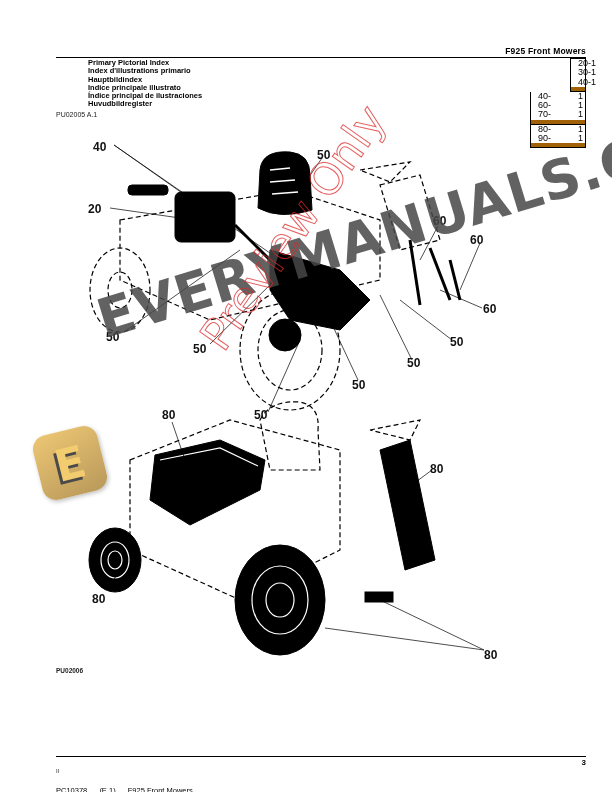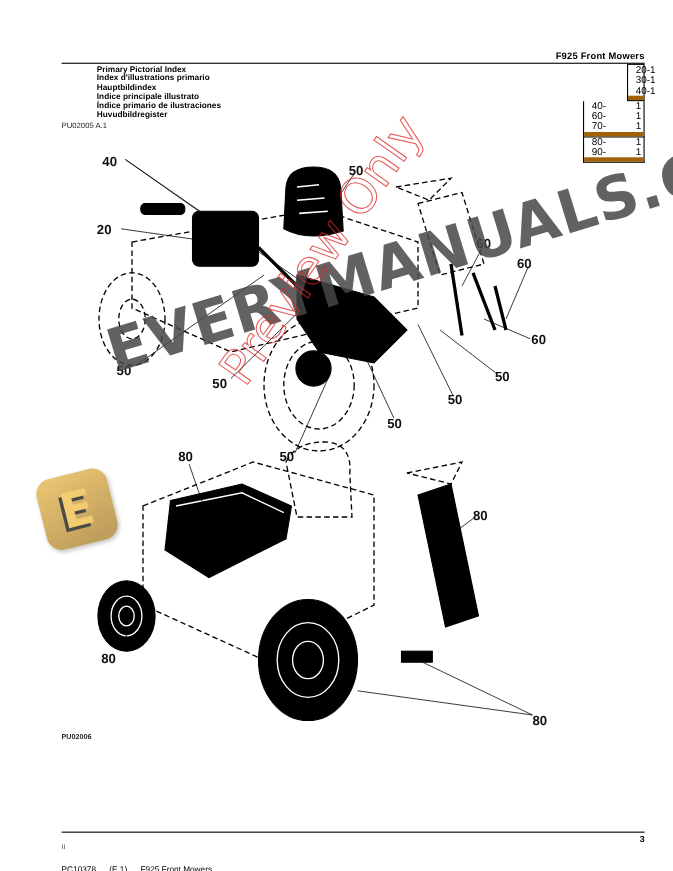--- a/index.html
+++ b/index.html
@@ -30,21 +30,21 @@
 <body>
 
 <div class="page-header-title">F925 Front Mowers</div>
 <div class="header-rule"></div>
 
 <div class="index-titles">
   <div>Primary Pictorial Index</div>
   <div>Index d'illustrations primario</div>
   <div>Hauptbildindex</div>
   <div>Indice principale illustrato</div>
-  <div>Índice primario de ilustraciones</div>
+  <div>Índice principal de ilustraciones</div>
   <div>Huvudbildregister</div>
 </div>
 <div class="fig-ref-top">PU02005 A.1</div>
 
 <div class="index-table">
   <div class="index-group">
     <div class="index-row">
         <span>20-</span>
         <span>1</span>
       </div>

